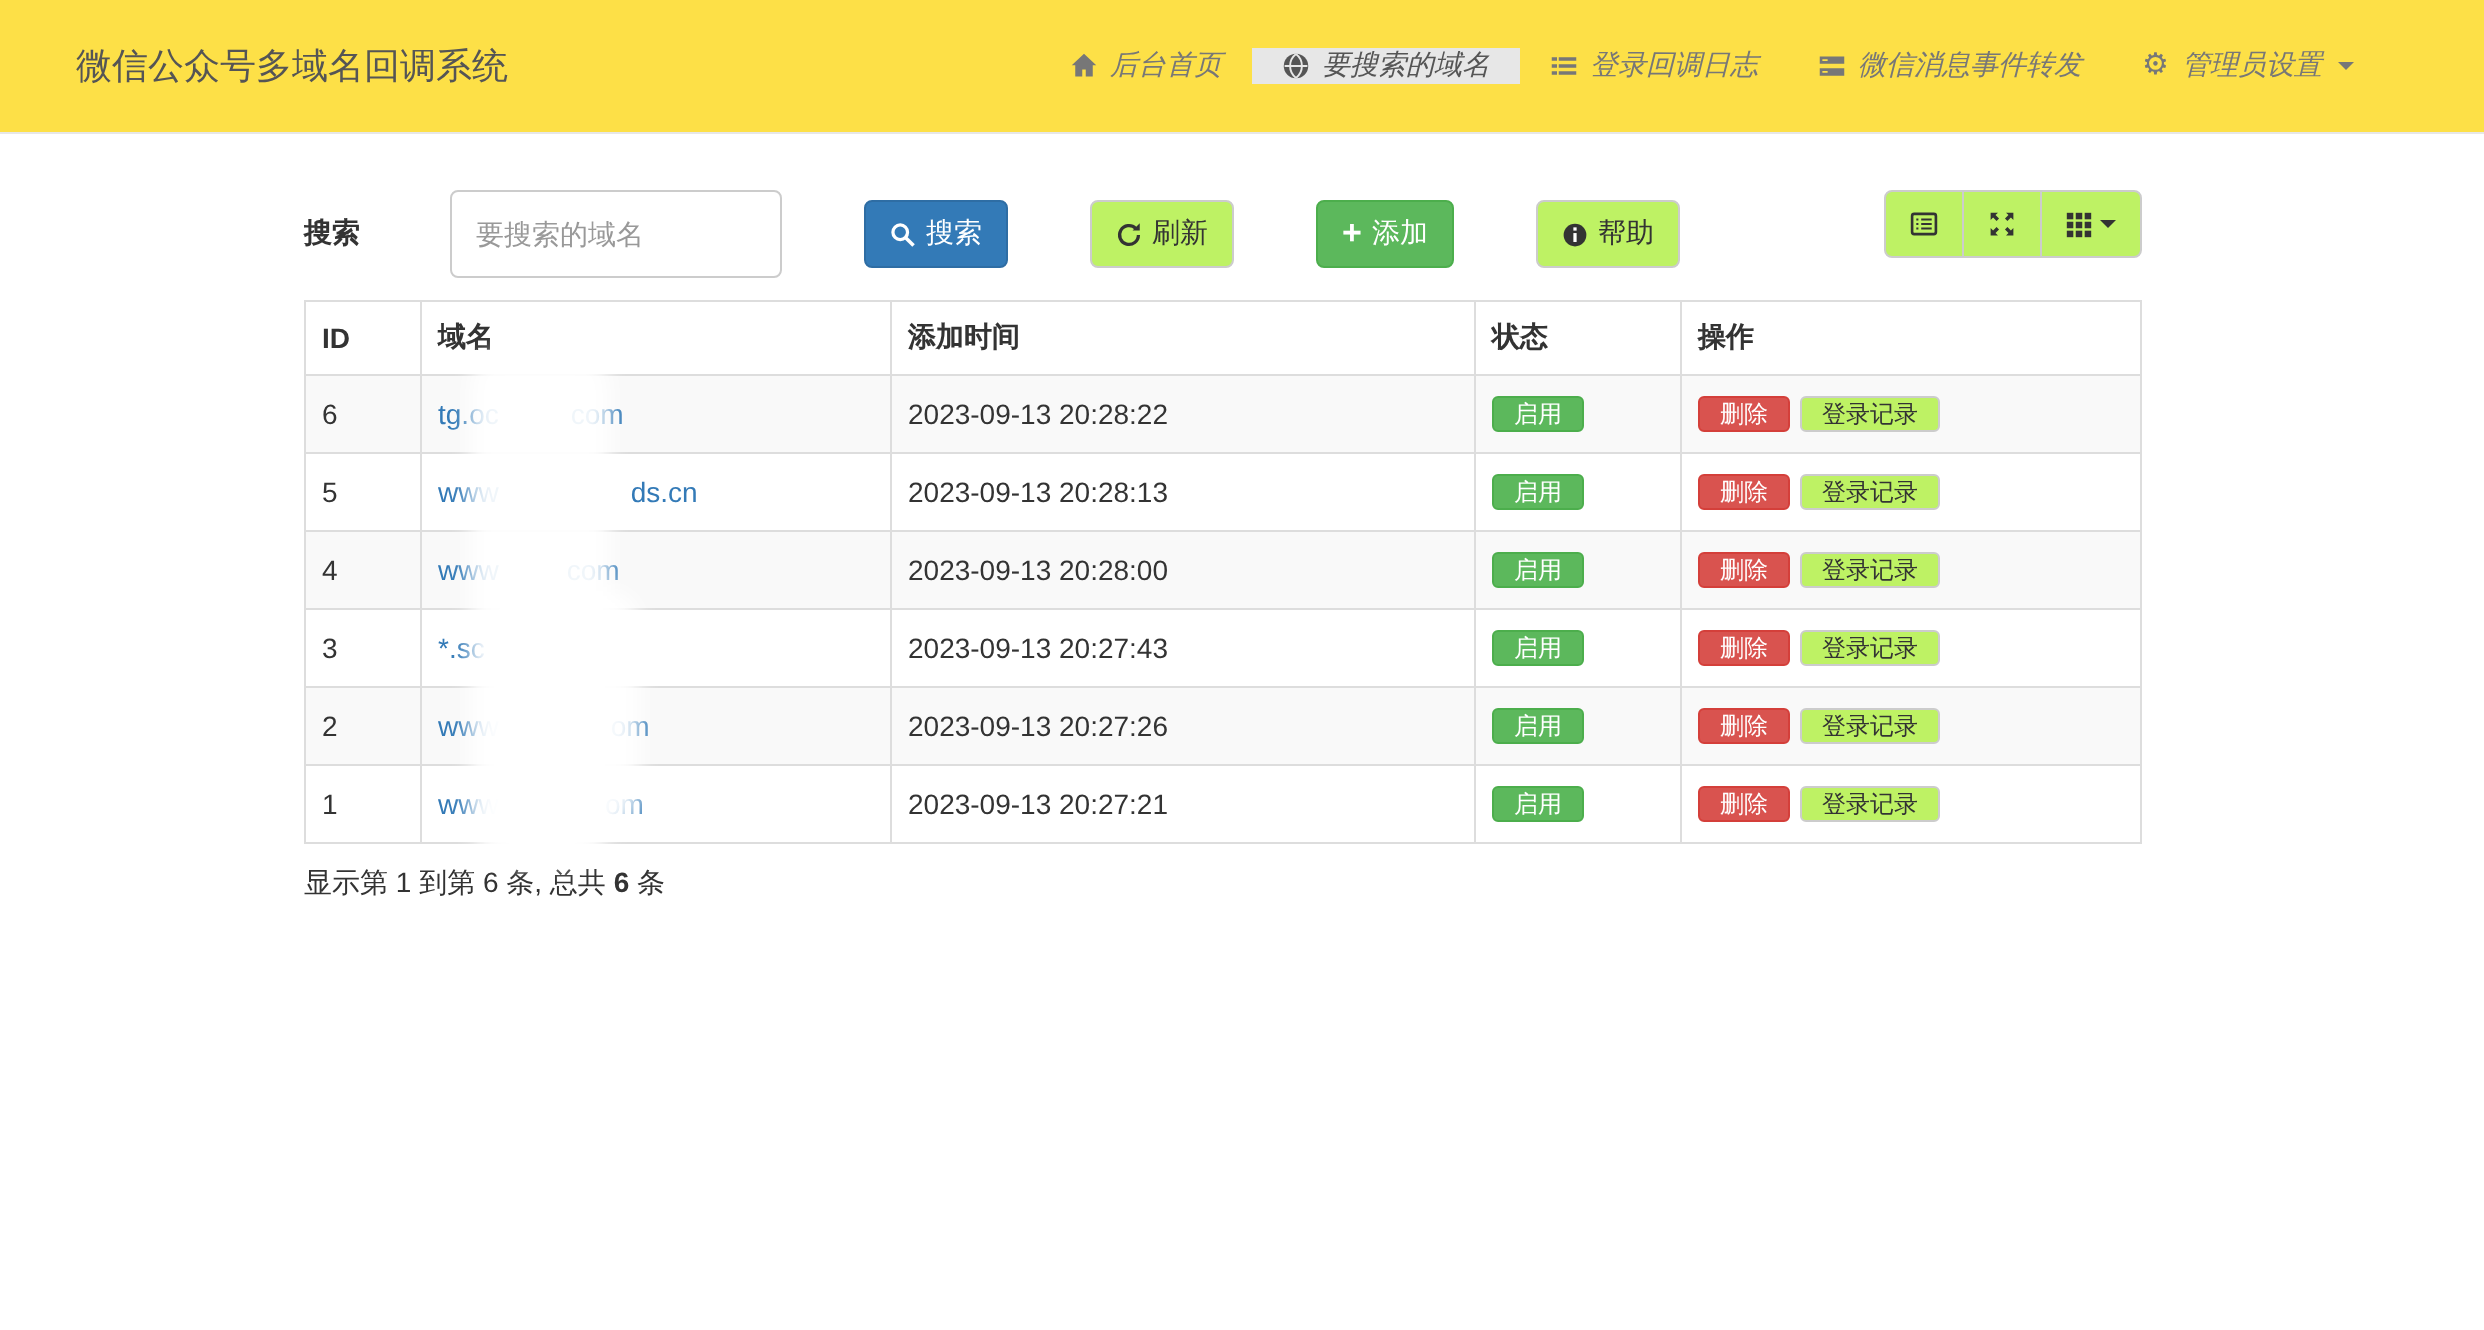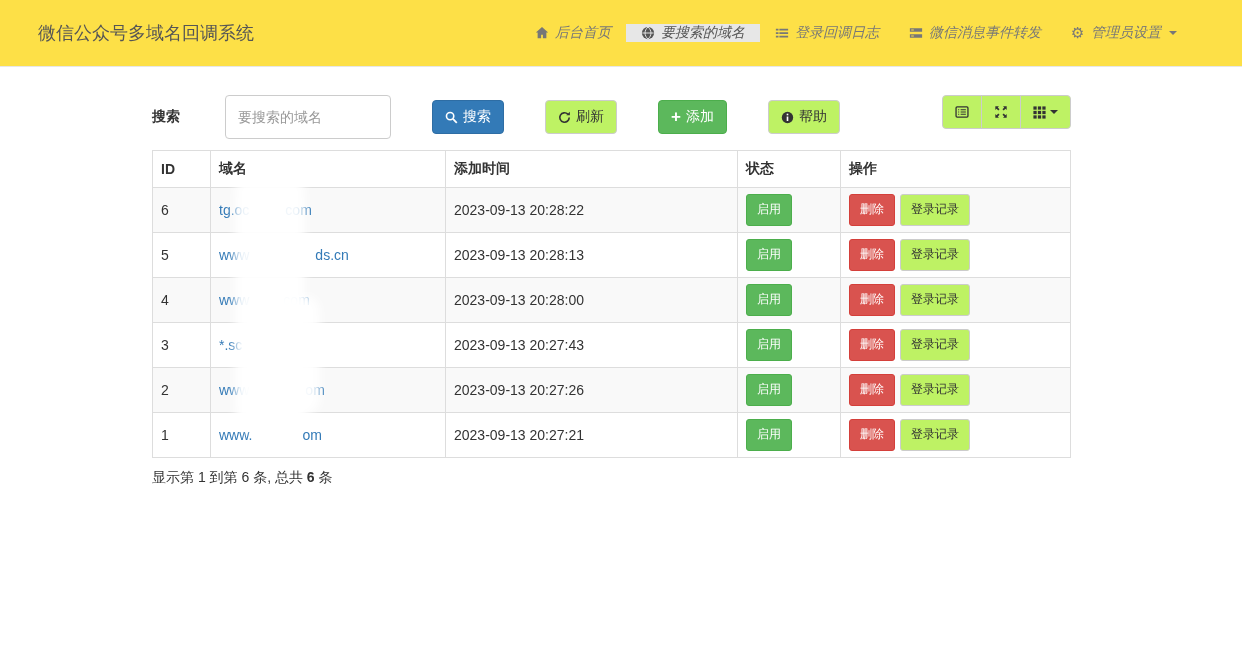--- a/index.html
+++ b/index.html
@@ -74,21 +74,21 @@
     border: 1px solid #ddd; padding: 6px 8px; text-align: left;
     vertical-align: middle; font-size: 14px;
   }
   .grid th { font-weight: bold; padding: 9px 8px; }
   .grid tbody tr { height: 39px; }
   .grid tbody tr:nth-child(odd) { background: #f9f9f9; }
   .domain-link { color: #337ab7; text-decoration: none; cursor: pointer; }
   .blur-gap { display: inline-block; vertical-align: middle; height: 1px; }
 
   .btn-sm {
-    height: 32px; padding: 5px 10px; font-size: 12px; border-radius: 3px;
+    height: 18px; padding: 5px 10px; font-size: 12px; border-radius: 3px;
   }
   .actions-cell .btn-sm + .btn-sm { margin-left: 5px; }
 
   
   .censor {
     position: absolute; background: rgba(255,255,255,0.93);
     filter: blur(5px); border-radius: 16px; z-index: 5; pointer-events: none;
   }
   .censor-a { left: 83px; top: 82px; width: 70px; height: 250px; }
   .censor-b { left: 92px; top: 200px; width: 76px; height: 120px; }

